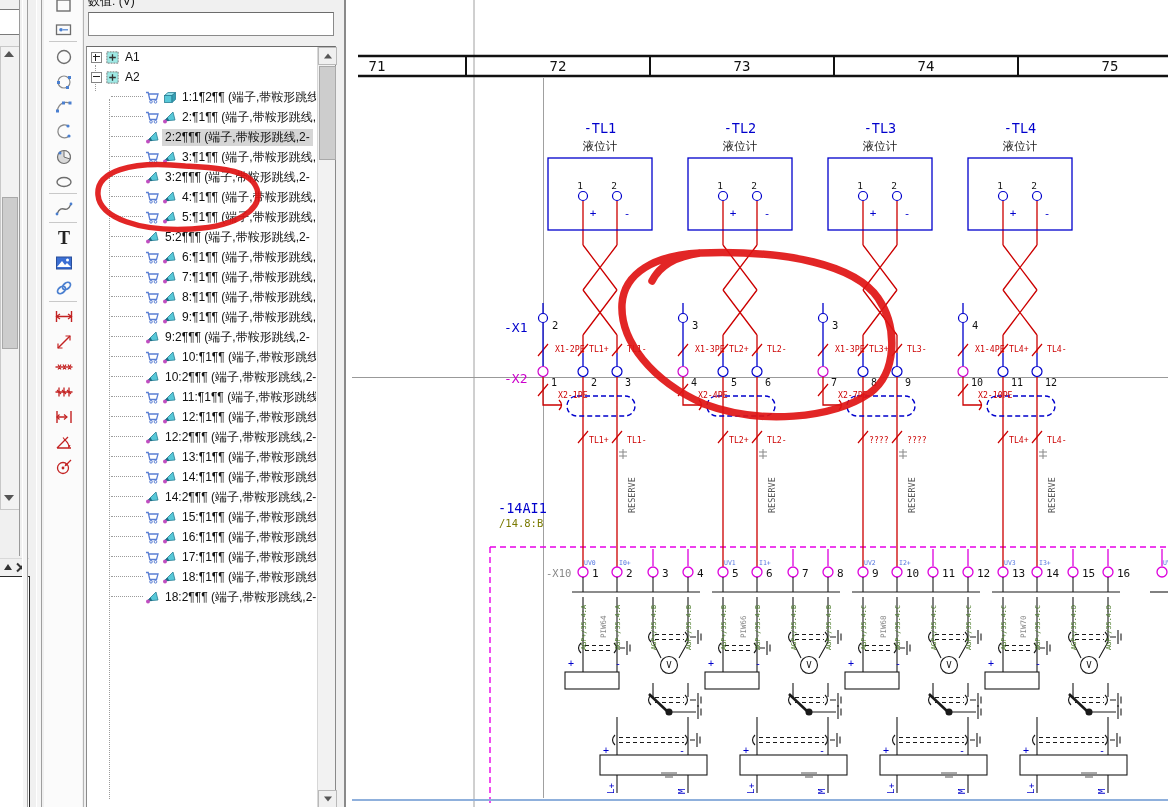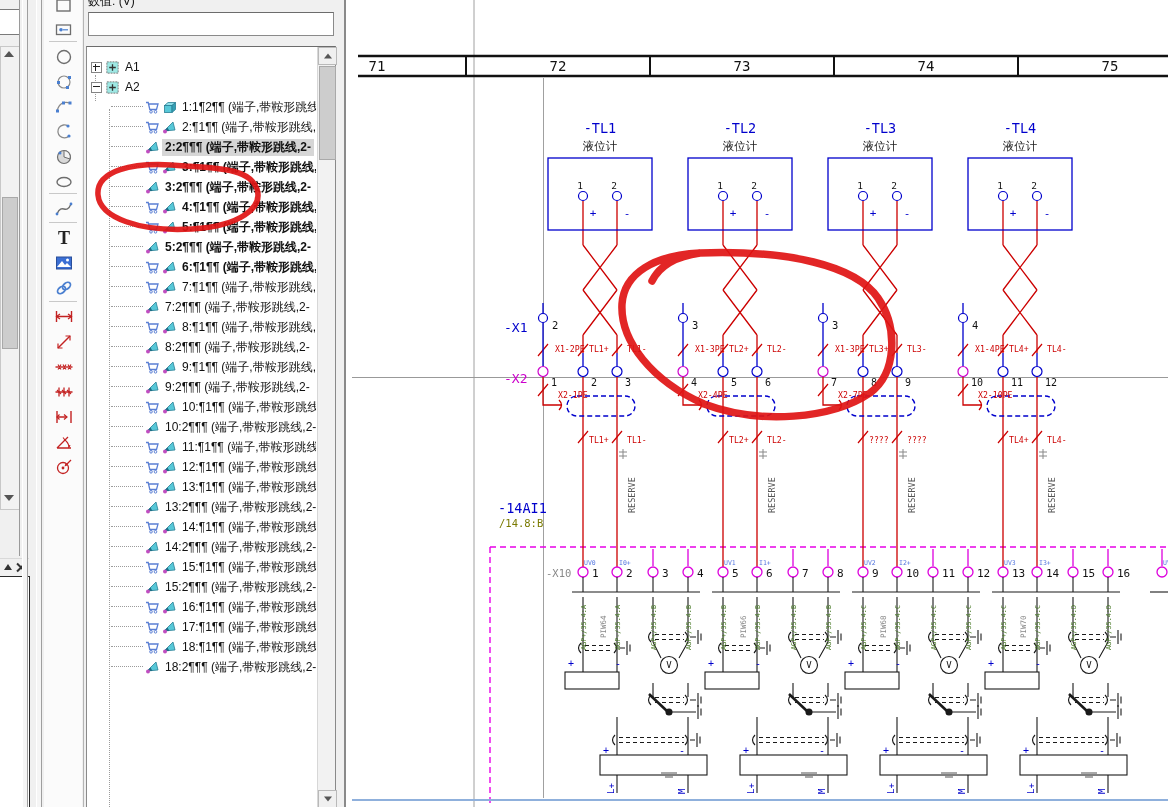--- a/index.html
+++ b/index.html
@@ -29,25 +29,25 @@
   #toolbar-border{left:83px;top:0;width:1px;height:807px;background:#b5b5b5;}
   .tbtn{position:absolute;left:7px;width:26px;height:24px;display:flex;align-items:center;justify-content:center;}
   .tsep{position:absolute;left:5px;width:28px;border-top:1px solid #c9c9c9;}
   .tbtn svg{display:block}
   
   #value-label{left:88px;top:-7px;width:150px;font-size:12px;color:#111;}
   #value-input{left:88px;top:12px;width:238px;height:20px;background:#fff;border:1px solid #8a8a8a;
      border-top:1px solid #6c6c6c;font-size:12px;padding:1px 3px;}
   #tree-box{left:86px;top:46px;width:248px;height:761px;background:#fff;
      border:1px solid #8a8a8a;border-top-color:#6c6c6c;}
-  #tree-inner{position:absolute;left:2px;top:10px;width:227px;bottom:0;overflow:hidden;text-align:right;}
+  #tree-inner{position:absolute;left:2px;top:0;width:227px;bottom:0;overflow:hidden;text-align:right;}
   .trow{height:20px;display:flex;align-items:center;white-space:nowrap;overflow:hidden;
      font-size:12px;color:#111;}
   .trow .lbl{padding:0 3px;}
-  .trow.b{font-weight:bold;}
+  .trow.b{font-weight:normal;}
   .trow.sel .lbl{background:#d6d6d6;}
   .exp{width:9px;height:9px;border:1px solid #848484;background:#fff;position:relative;flex:none;margin-right:3px;}
   .exp::before{content:"";position:absolute;left:1px;right:1px;top:3px;border-top:1px solid #222;}
   .exp.plus::after{content:"";position:absolute;top:1px;bottom:1px;left:3px;border-left:1px solid #222;}
   .ic{flex:none;margin-right:2px;}
   .stub{flex:none;width:32px;height:1px;border-top:1px dotted #9b9b9b;margin-right:2px;}
   .rowpad0{padding-left:2px}.rowpad1{padding-left:16px}.rowpad2{padding-left:22px}
   .dotv{position:absolute;border-left:1px dotted #9b9b9b;width:0;}
   
   #tree-sb{position:absolute;right:0px;top:0px;width:17px;bottom:0px;background:#f2f2f2;border-left:1px solid #d7d7d7;}
@@ -338,44 +338,30 @@
           <use href="#i-cart"></use>
         </svg>
         <svg class="ic" width="15" height="15">
           <use href="#i-flag"></use>
         </svg>
         <span class="lbl">7:¶1¶¶ (端子,带鞍形跳线,2-</span>
       </div>
     <div class="trow rowpad2">
         <i class="stub"></i>
         <svg class="ic" width="15" height="15">
-          <use href="#i-flag"></use>
-        </svg>
-        <span class="lbl">7:2¶¶¶ (端子,带鞍形跳线,2-</span>
-      </div>
-    <div class="trow rowpad2">
-        <i class="stub"></i>
-        <svg class="ic" width="15" height="15">
           <use href="#i-cart"></use>
         </svg>
         <svg class="ic" width="15" height="15">
           <use href="#i-flag"></use>
         </svg>
         <span class="lbl">8:¶1¶¶ (端子,带鞍形跳线,2-</span>
       </div>
     <div class="trow rowpad2">
         <i class="stub"></i>
         <svg class="ic" width="15" height="15">
-          <use href="#i-flag"></use>
-        </svg>
-        <span class="lbl">8:2¶¶¶ (端子,带鞍形跳线,2-</span>
-      </div>
-    <div class="trow rowpad2">
-        <i class="stub"></i>
-        <svg class="ic" width="15" height="15">
           <use href="#i-cart"></use>
         </svg>
         <svg class="ic" width="15" height="15">
           <use href="#i-flag"></use>
         </svg>
         <span class="lbl">9:¶1¶¶ (端子,带鞍形跳线,2-</span>
       </div>
     <div class="trow rowpad2">
         <i class="stub"></i>
         <svg class="ic" width="15" height="15">
@@ -416,37 +402,37 @@
           <use href="#i-cart"></use>
         </svg>
         <svg class="ic" width="15" height="15">
           <use href="#i-flag"></use>
         </svg>
         <span class="lbl">12:¶1¶¶ (端子,带鞍形跳线,2-</span>
       </div>
     <div class="trow rowpad2">
         <i class="stub"></i>
         <svg class="ic" width="15" height="15">
+          <use href="#i-flag"></use>
+        </svg>
+        <span class="lbl">12:2¶¶¶ (端子,带鞍形跳线,2-</span>
+      </div>
+    <div class="trow rowpad2">
+        <i class="stub"></i>
+        <svg class="ic" width="15" height="15">
           <use href="#i-cart"></use>
         </svg>
         <svg class="ic" width="15" height="15">
           <use href="#i-flag"></use>
         </svg>
         <span class="lbl">13:¶1¶¶ (端子,带鞍形跳线,2-</span>
       </div>
     <div class="trow rowpad2">
         <i class="stub"></i>
         <svg class="ic" width="15" height="15">
-          <use href="#i-flag"></use>
-        </svg>
-        <span class="lbl">13:2¶¶¶ (端子,带鞍形跳线,2-</span>
-      </div>
-    <div class="trow rowpad2">
-        <i class="stub"></i>
-        <svg class="ic" width="15" height="15">
           <use href="#i-cart"></use>
         </svg>
         <svg class="ic" width="15" height="15">
           <use href="#i-flag"></use>
         </svg>
         <span class="lbl">14:¶1¶¶ (端子,带鞍形跳线,2-</span>
       </div>
     <div class="trow rowpad2">
         <i class="stub"></i>
         <svg class="ic" width="15" height="15">
@@ -456,27 +442,20 @@
       </div>
     <div class="trow rowpad2">
         <i class="stub"></i>
         <svg class="ic" width="15" height="15">
           <use href="#i-cart"></use>
         </svg>
         <svg class="ic" width="15" height="15">
           <use href="#i-flag"></use>
         </svg>
         <span class="lbl">15:¶1¶¶ (端子,带鞍形跳线,2-</span>
-      </div>
-    <div class="trow rowpad2">
-        <i class="stub"></i>
-        <svg class="ic" width="15" height="15">
-          <use href="#i-flag"></use>
-        </svg>
-        <span class="lbl">15:2¶¶¶ (端子,带鞍形跳线,2-</span>
       </div>
     <div class="trow rowpad2">
         <i class="stub"></i>
         <svg class="ic" width="15" height="15">
           <use href="#i-cart"></use>
         </svg>
         <svg class="ic" width="15" height="15">
           <use href="#i-flag"></use>
         </svg>
         <span class="lbl">16:¶1¶¶ (端子,带鞍形跳线,2-</span>

